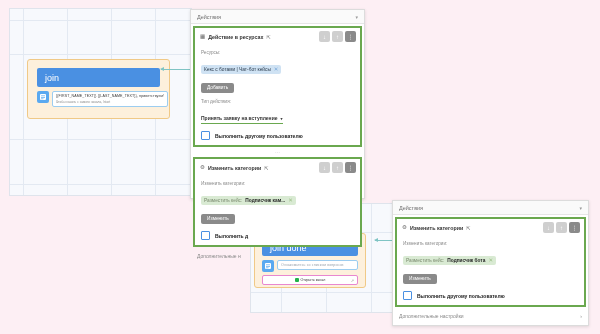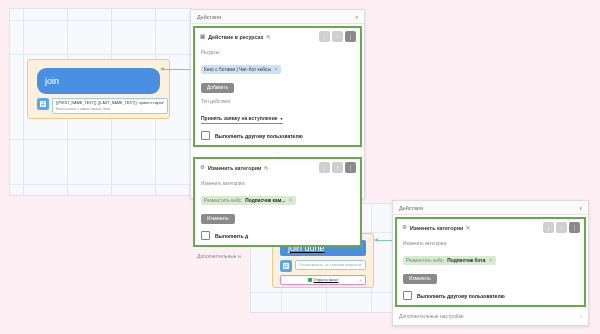--- a/index.html
+++ b/index.html
@@ -156,21 +156,21 @@
       <div class="v" style="left:57px"></div>
     <div class="v" style="left:101px"></div>
       <div class="v" style="left:145px"></div>
     <div class="h" style="top:11px"></div>
       <div class="h" style="top:45px"></div>
     <div class="h" style="top:130px"></div>
       <div class="h" style="top:175px"></div>
   </div>
 
   <div class="node-wrap" style="left:17px; top:50px; width:143px; height:60px; padding:8px 9px;">
-    <div class="node-title" style="height:26px;border-radius:9px;">join</div>
+    <div class="node-title" style="height:19px;">join</div>
     <div class="node-msg-row">
       <span class="msg-icon">
         <svg width="8" height="8" viewBox="0 0 8 8">
             <rect x="1" y="1" width="6" height="6" rx="1" fill="#fff"></rect>
             <rect x="2" y="2.5" width="4" height="0.7" fill="#5aa9f0"></rect>
             <rect x="2" y="4" width="4" height="0.7" fill="#5aa9f0"></rect>
             <rect x="2" y="5.5" width="2.5" height="0.7" fill="#5aa9f0"></rect>
           </svg>
       </span>
       <div class="msg-body">
@@ -184,21 +184,21 @@
 
 <div class="canvas" style="left:250px; top:203px; width:150px; height:110px;">
   <div class="grid-lines">
     <div class="v" style="left:30px"></div>
       <div class="v" style="left:75px"></div>
     <div class="v" style="left:120px"></div>
     <div class="h" style="top:28px"></div>
       <div class="h" style="top:88px"></div>
   </div>
 
-  <div class="node-wrap" style="left:21px; top:29px; width:102px; height:55px; padding:6px 7px;text-decoration:underline;">
+  <div class="node-wrap" style="left:3px; top:29px; width:112px; height:55px; padding:6px 7px;">
     <div class="node-title" style="height:16px;">join done</div>
     <div class="node-msg-row">
       <span class="msg-icon">
         <svg width="8" height="8" viewBox="0 0 8 8">
             <rect x="1" y="1" width="6" height="6" rx="1" fill="#fff"></rect>
             <rect x="2" y="2.5" width="4" height="0.7" fill="#5aa9f0"></rect>
             <rect x="2" y="4" width="4" height="0.7" fill="#5aa9f0"></rect>
             <rect x="2" y="5.5" width="2.5" height="0.7" fill="#5aa9f0"></rect>
           </svg>
       </span>

